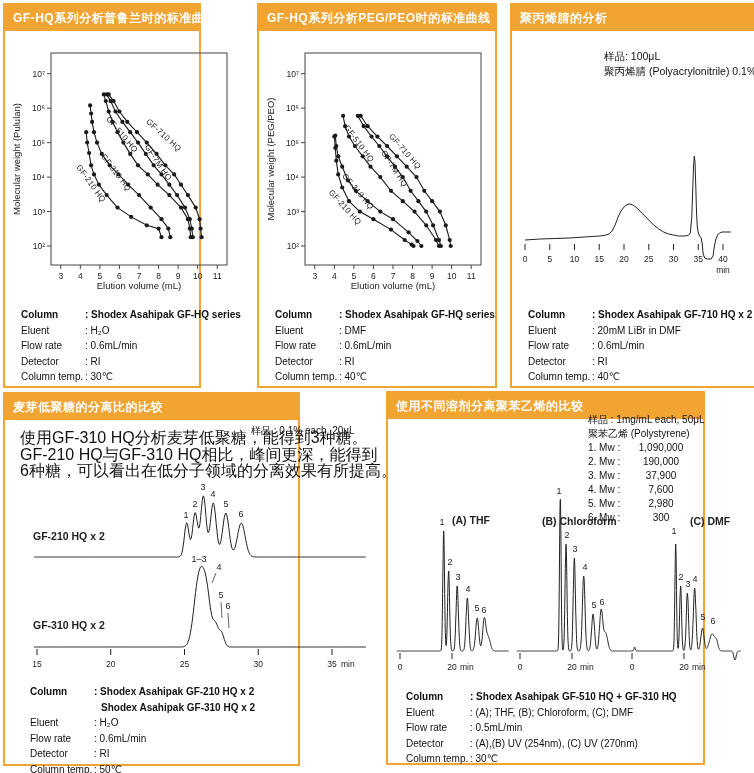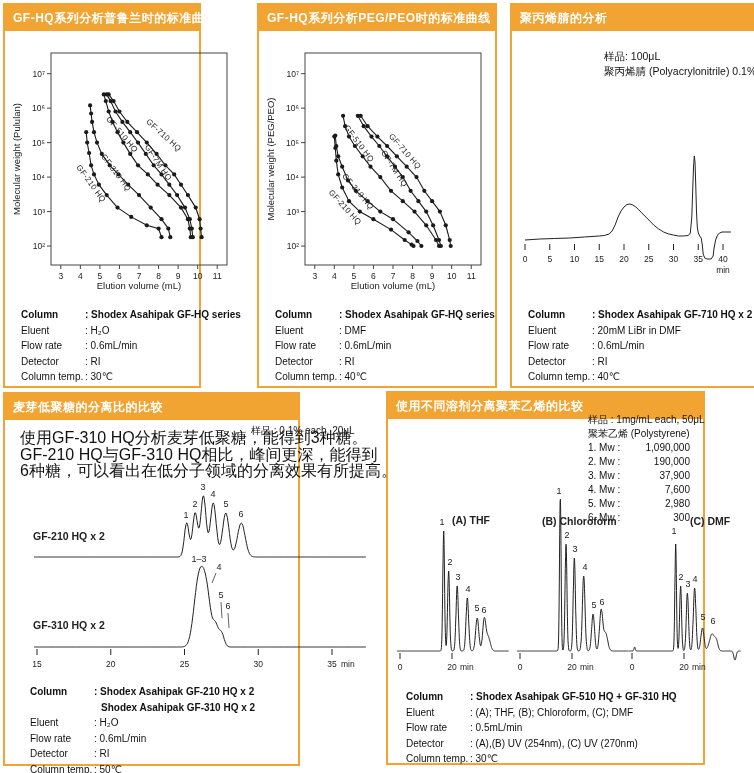--- a/index.html
+++ b/index.html
@@ -32,21 +32,21 @@
   .srow{display:flex}.srow.b{font-weight:bold}
   .sl{width:64px;flex:none}
   .sv.nc{padding-left:7px}
   .sample{position:absolute;color:#111;white-space:nowrap}
   .p3sample{left:92px;top:44px;font-size:10.5px;line-height:15px}
   .p4text{position:absolute;left:15px;top:36px;font-size:16px;line-height:16.5px;white-space:nowrap}
   .p4sample{left:246px;top:30px;font-size:10px;line-height:14.5px}
   .p5sample{left:200px;top:20px;font-size:10px;line-height:14px}
   .mrow{display:flex}
   .ml{width:44px}
-  .mv{width:58px;text-align:right}
+  .mv{width:58px;text-align:center}
 </style>
 </head>
 <body>
 
 <div>
 
   <section class="panel p1">
     <div class="ptitle">
       <span>GF-HQ系列分析普鲁兰时的标准曲线（水）</span>
     </div>

